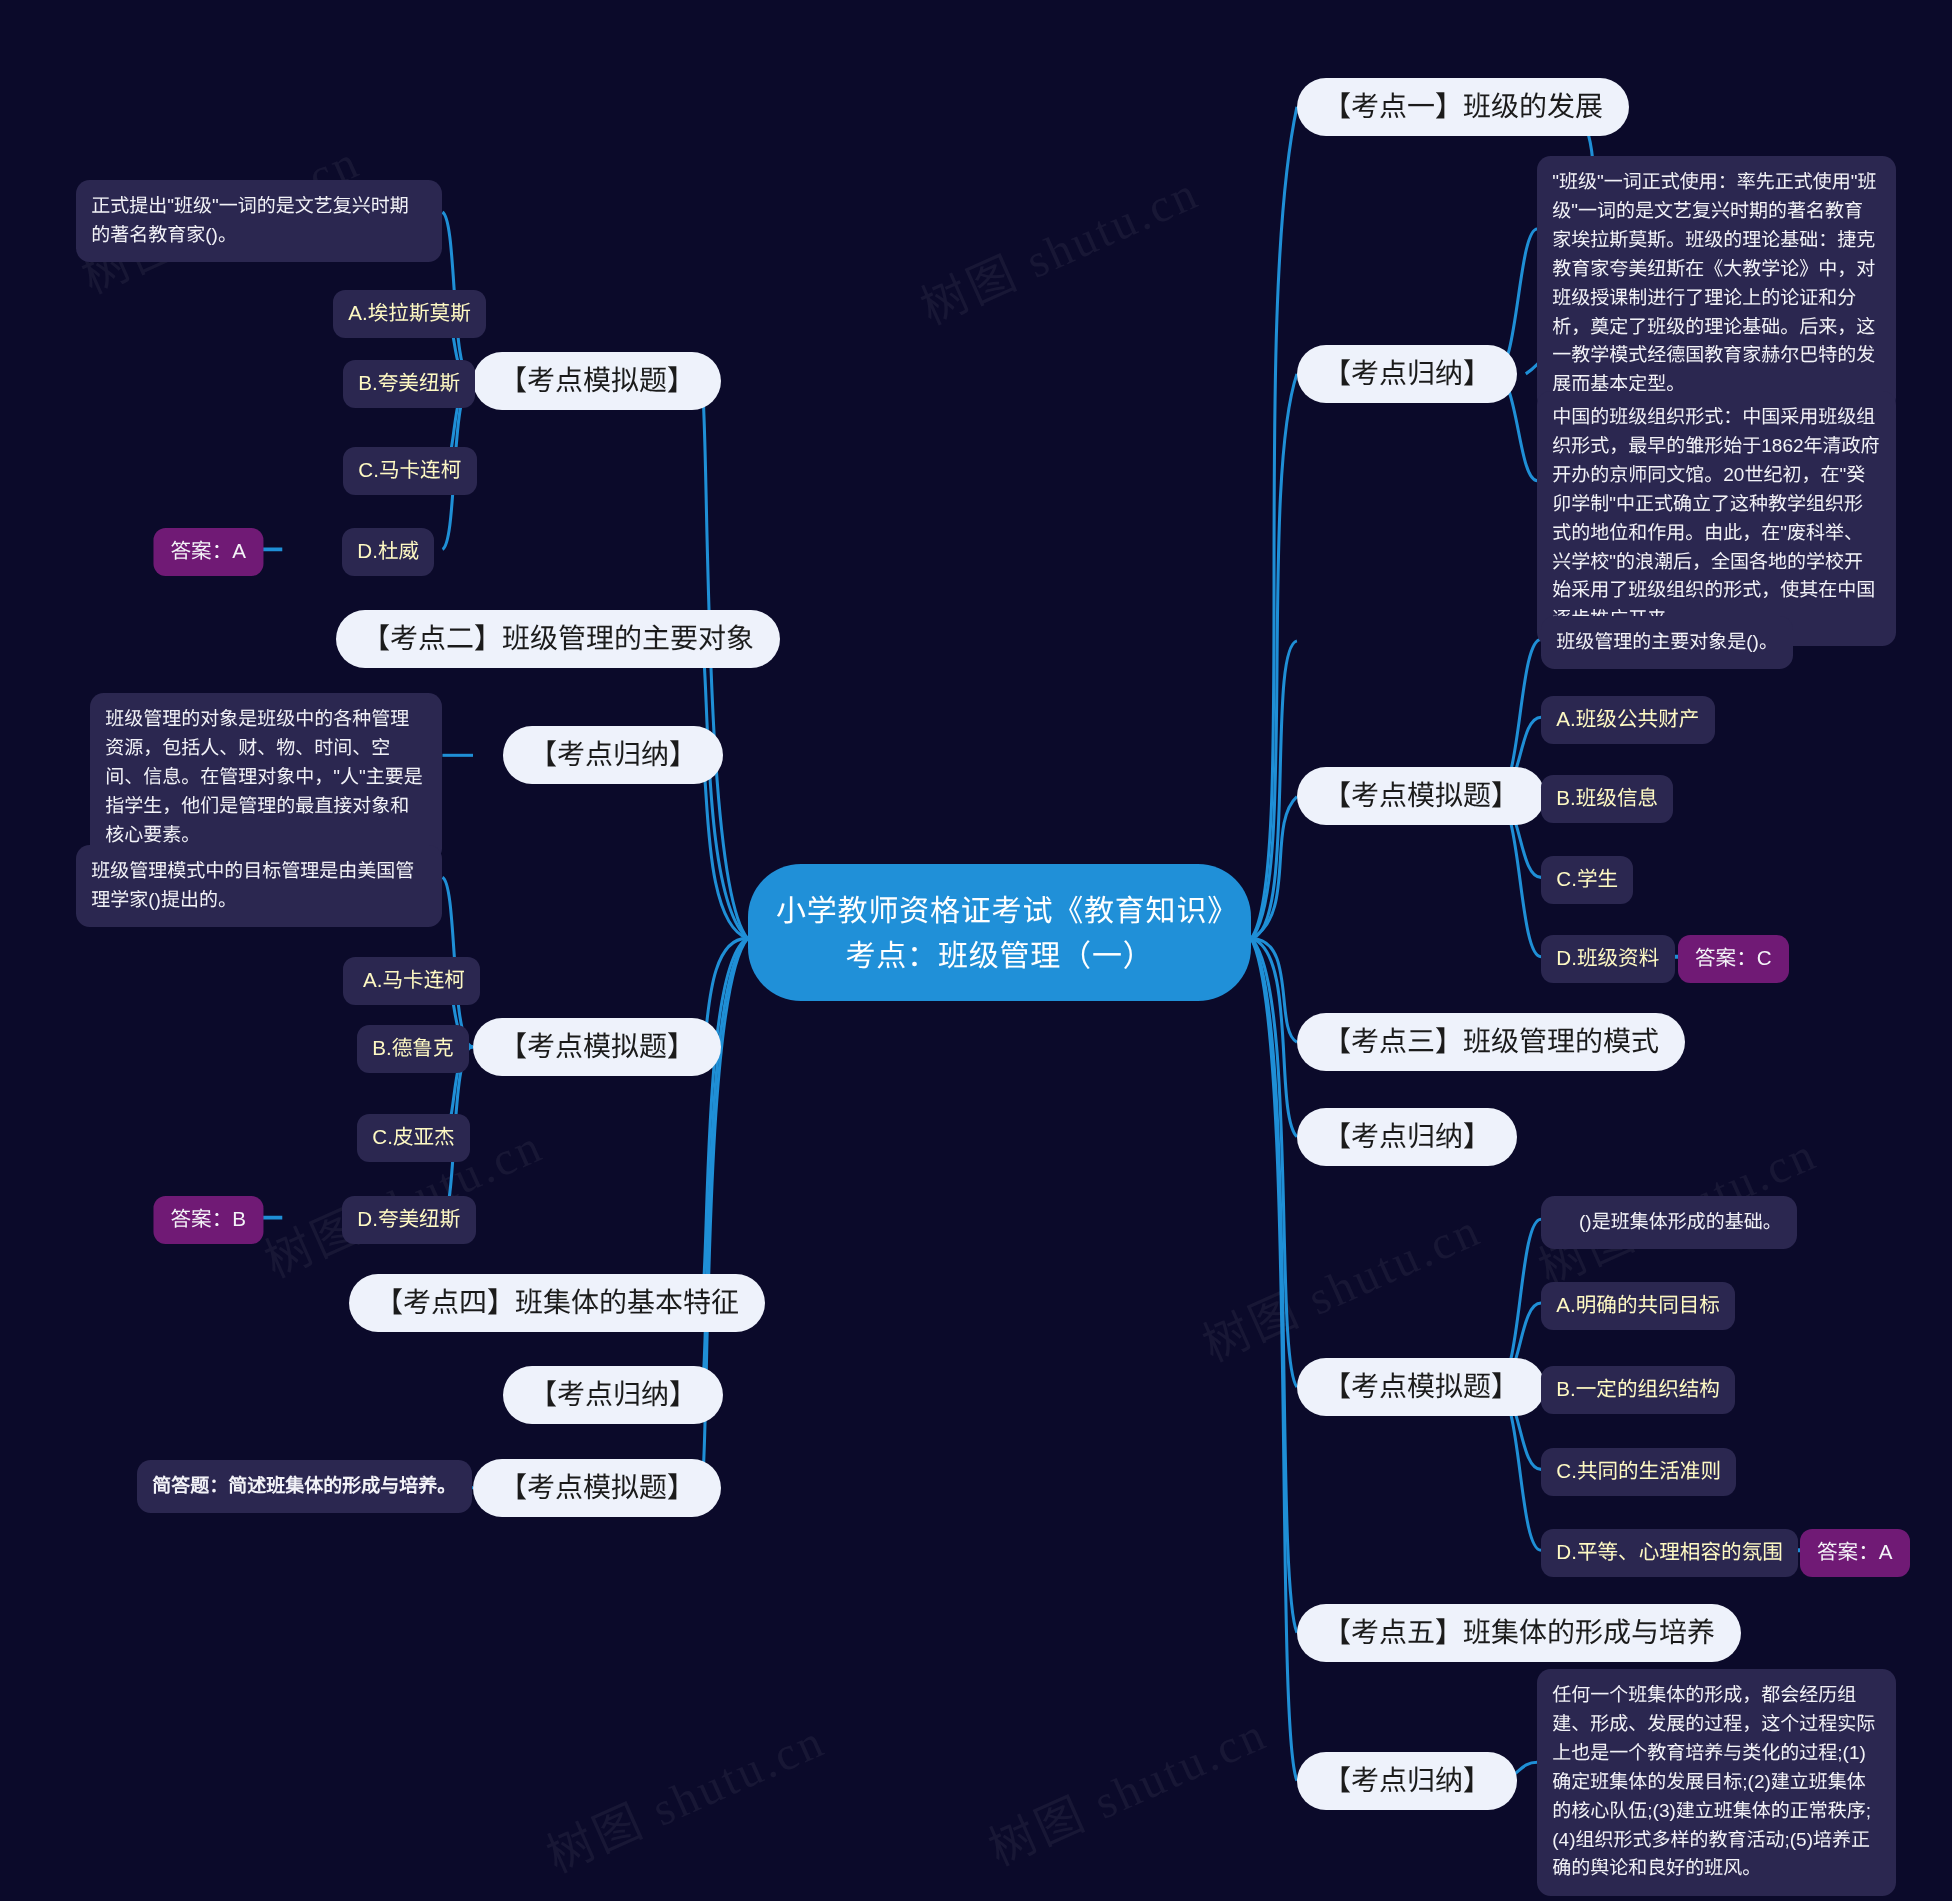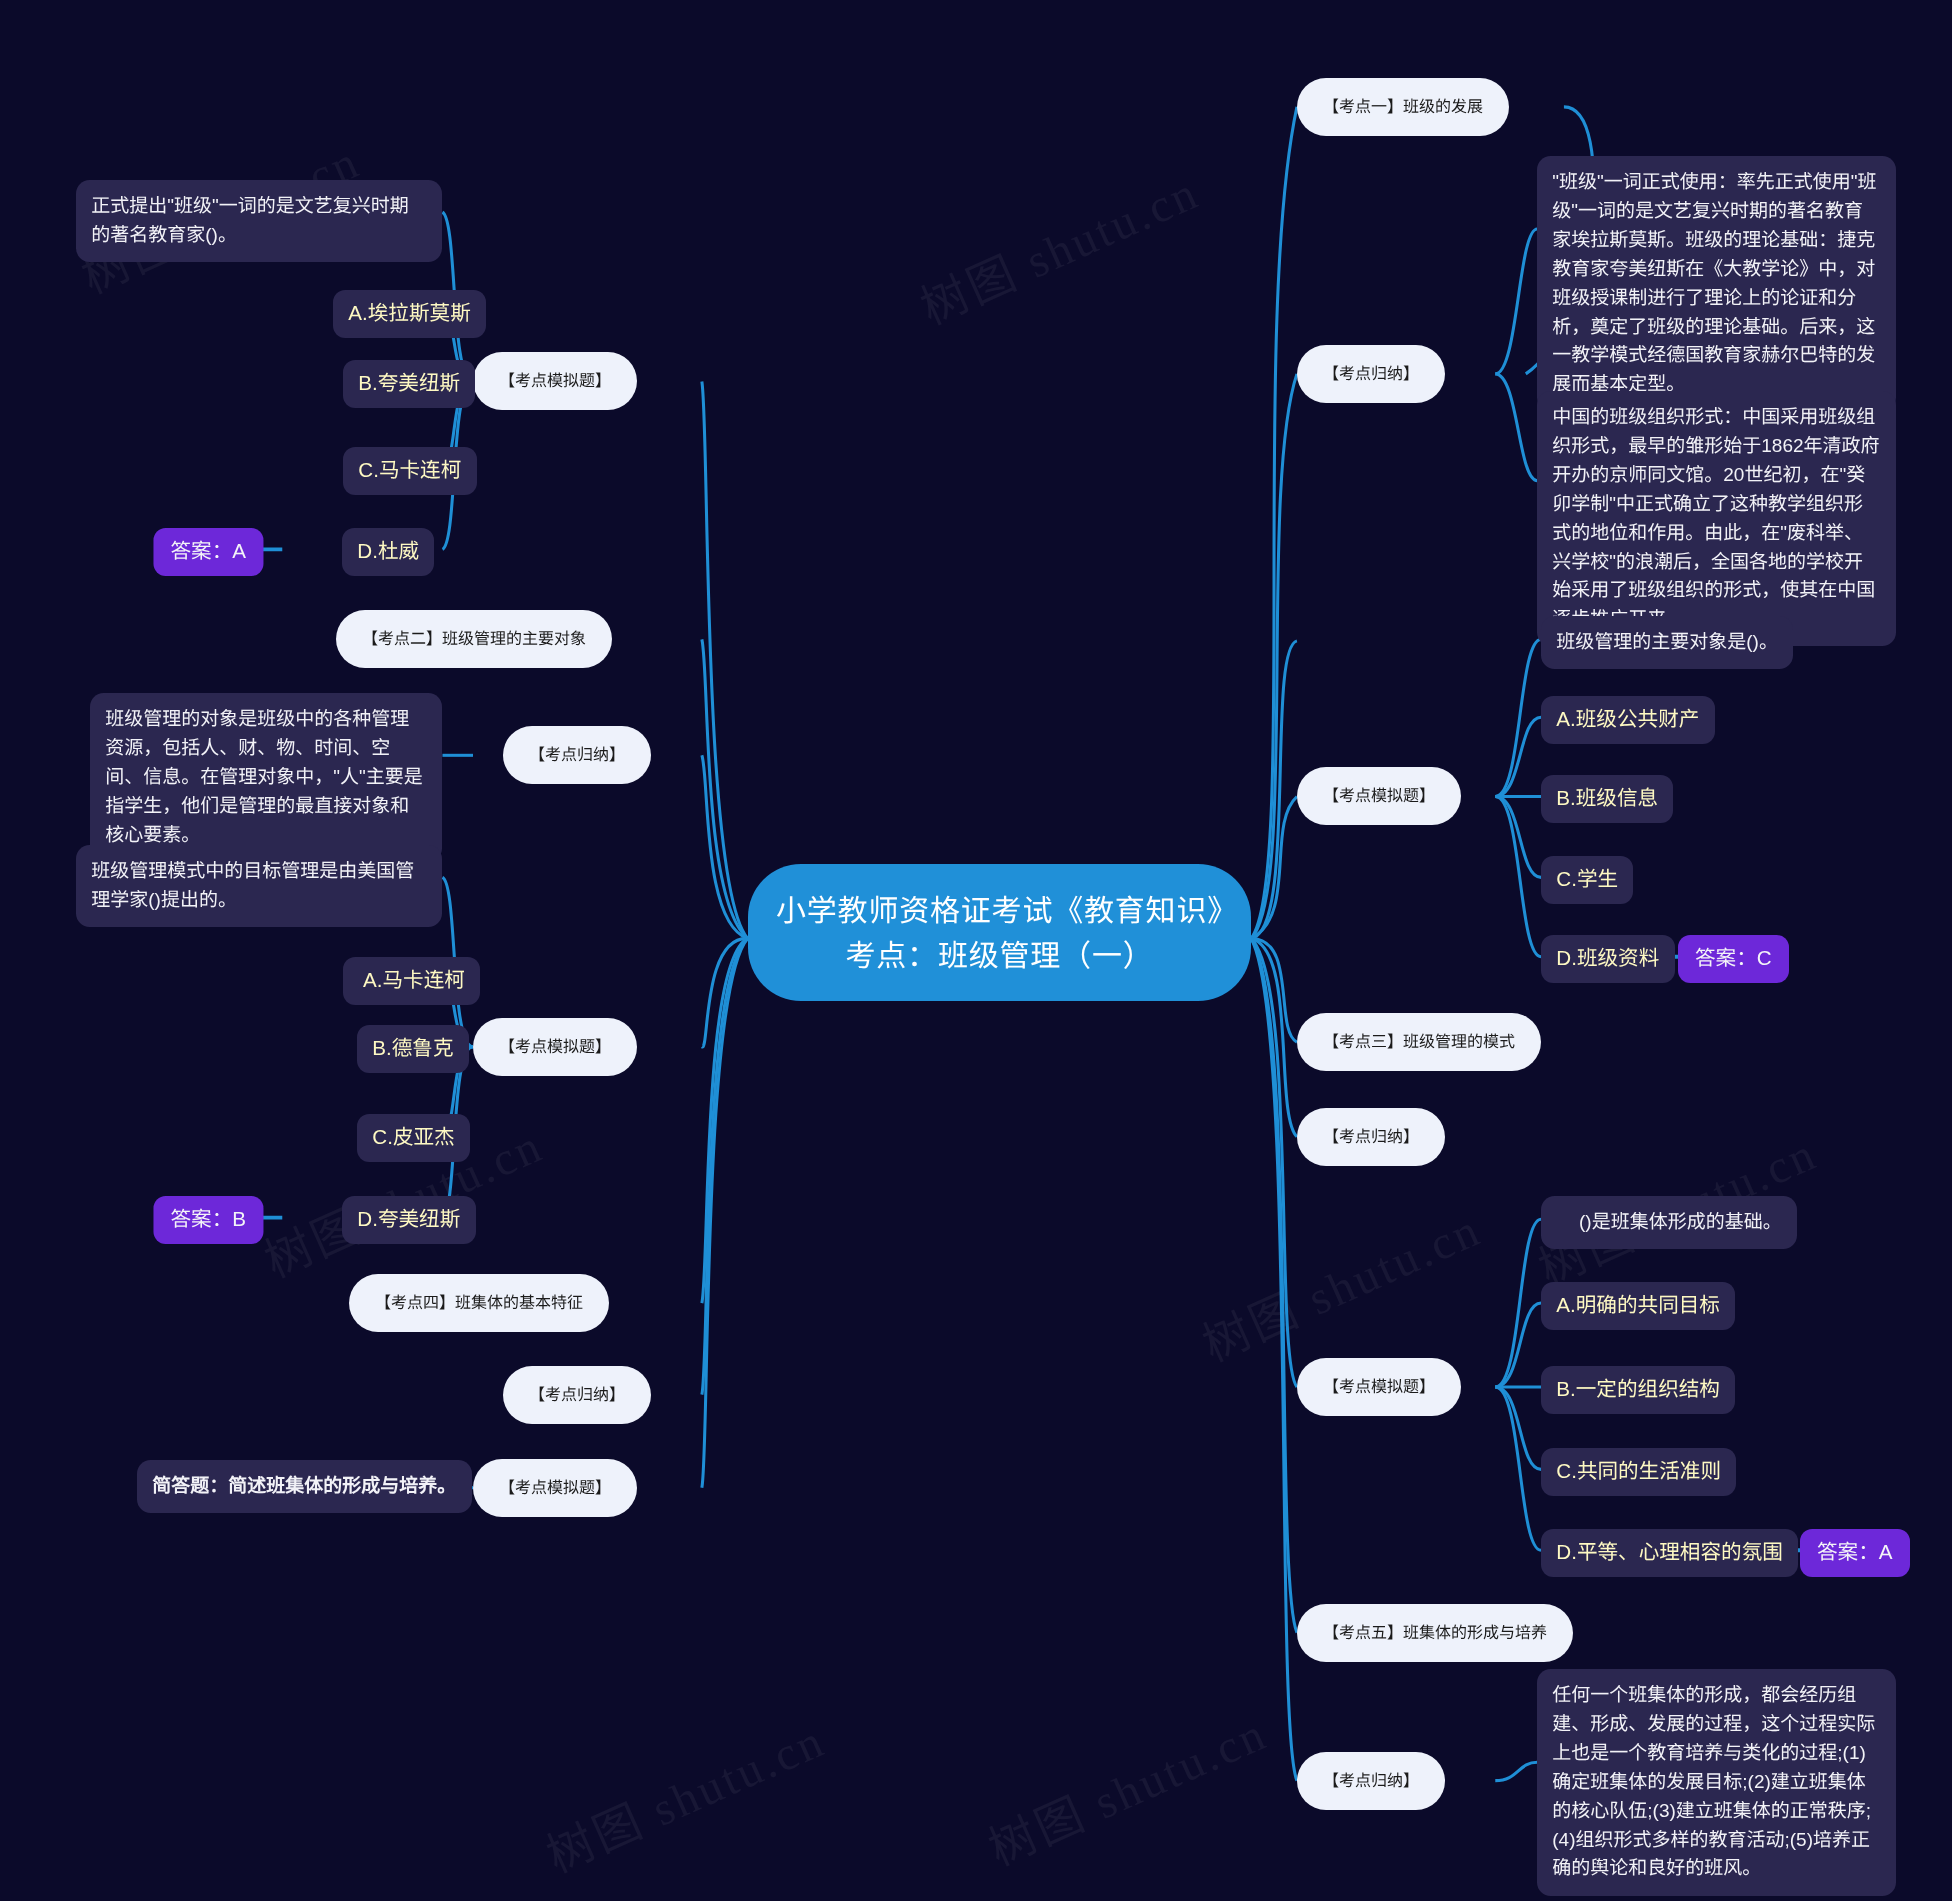--- a/index.html
+++ b/index.html
@@ -31,36 +31,36 @@
   
   .central{
     background:#2090d8;color:#ffffff;border-radius:53px;
     justify-content:center;text-align:center;
     font-size:30px;letter-spacing:0.8px;
     padding:10.7px 23px;
   }
   
   .pill{
     background:#eef2fb;color:#1b1b1b;border-radius:34px;
-    font-size:16px;padding:10.7px 26px;justify-content:center;
+    font-size:28px;padding:10.7px 26px;justify-content:center;
     white-space:nowrap;
   }
   
   .card{
     background:#2b2750;color:#f2f2f7;border-radius:13.7px;
     font-size:19px;padding:12.2px 15.3px;line-height:1.52;
     align-items:flex-start;
   }
   .card.one{align-items:center;}
   .opt{
     background:#2b2750;color:#fef9c3;border-radius:12.2px;
     font-size:20.6px;padding:8.4px 15.3px;white-space:nowrap;align-items:center;
   }
   .ans{
-    background:#6d28d9;color:#f4f4f8;border-radius:12.2px;
+    background:#701a75;color:#f4f4f8;border-radius:12.2px;
     font-size:20.6px;padding:8.4px 17px;white-space:nowrap;align-items:center;
     justify-content:center;
   }
 </style>
 </head>
 <body>
 
 <div id="canvas">
 
   <div class="wm" style="left:69px;top:244px;">树图 shutu.cn</div>

